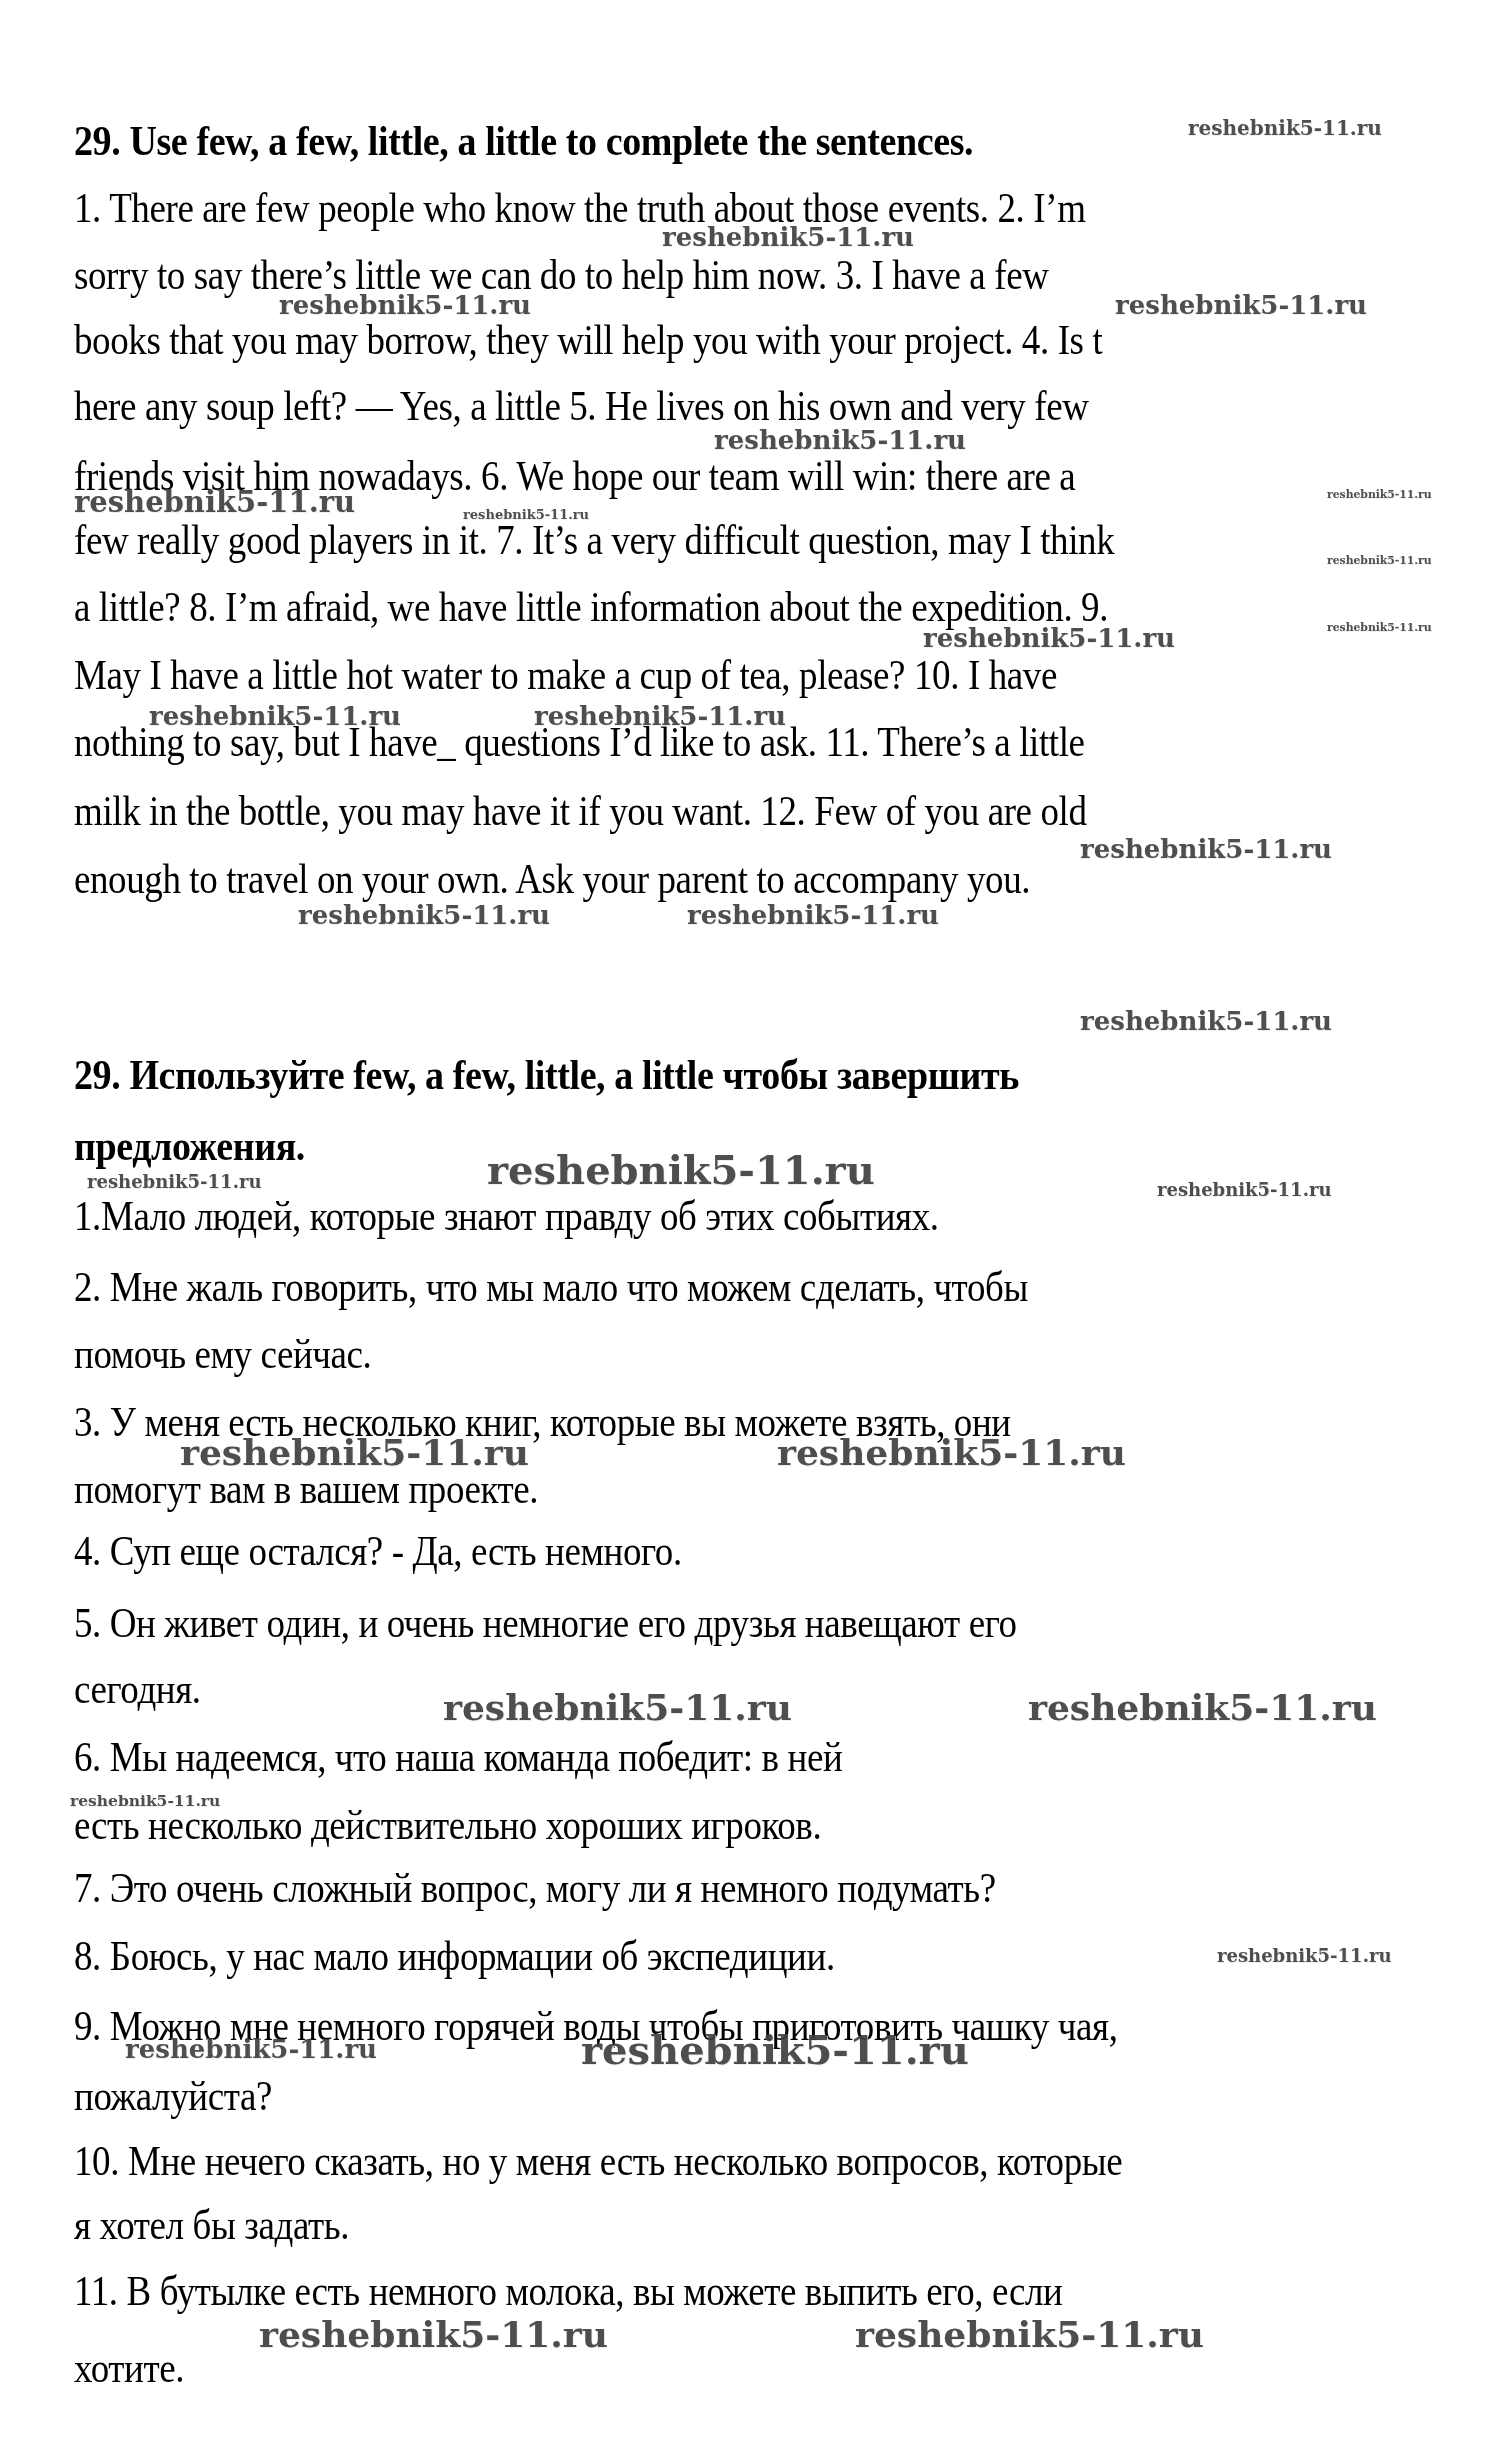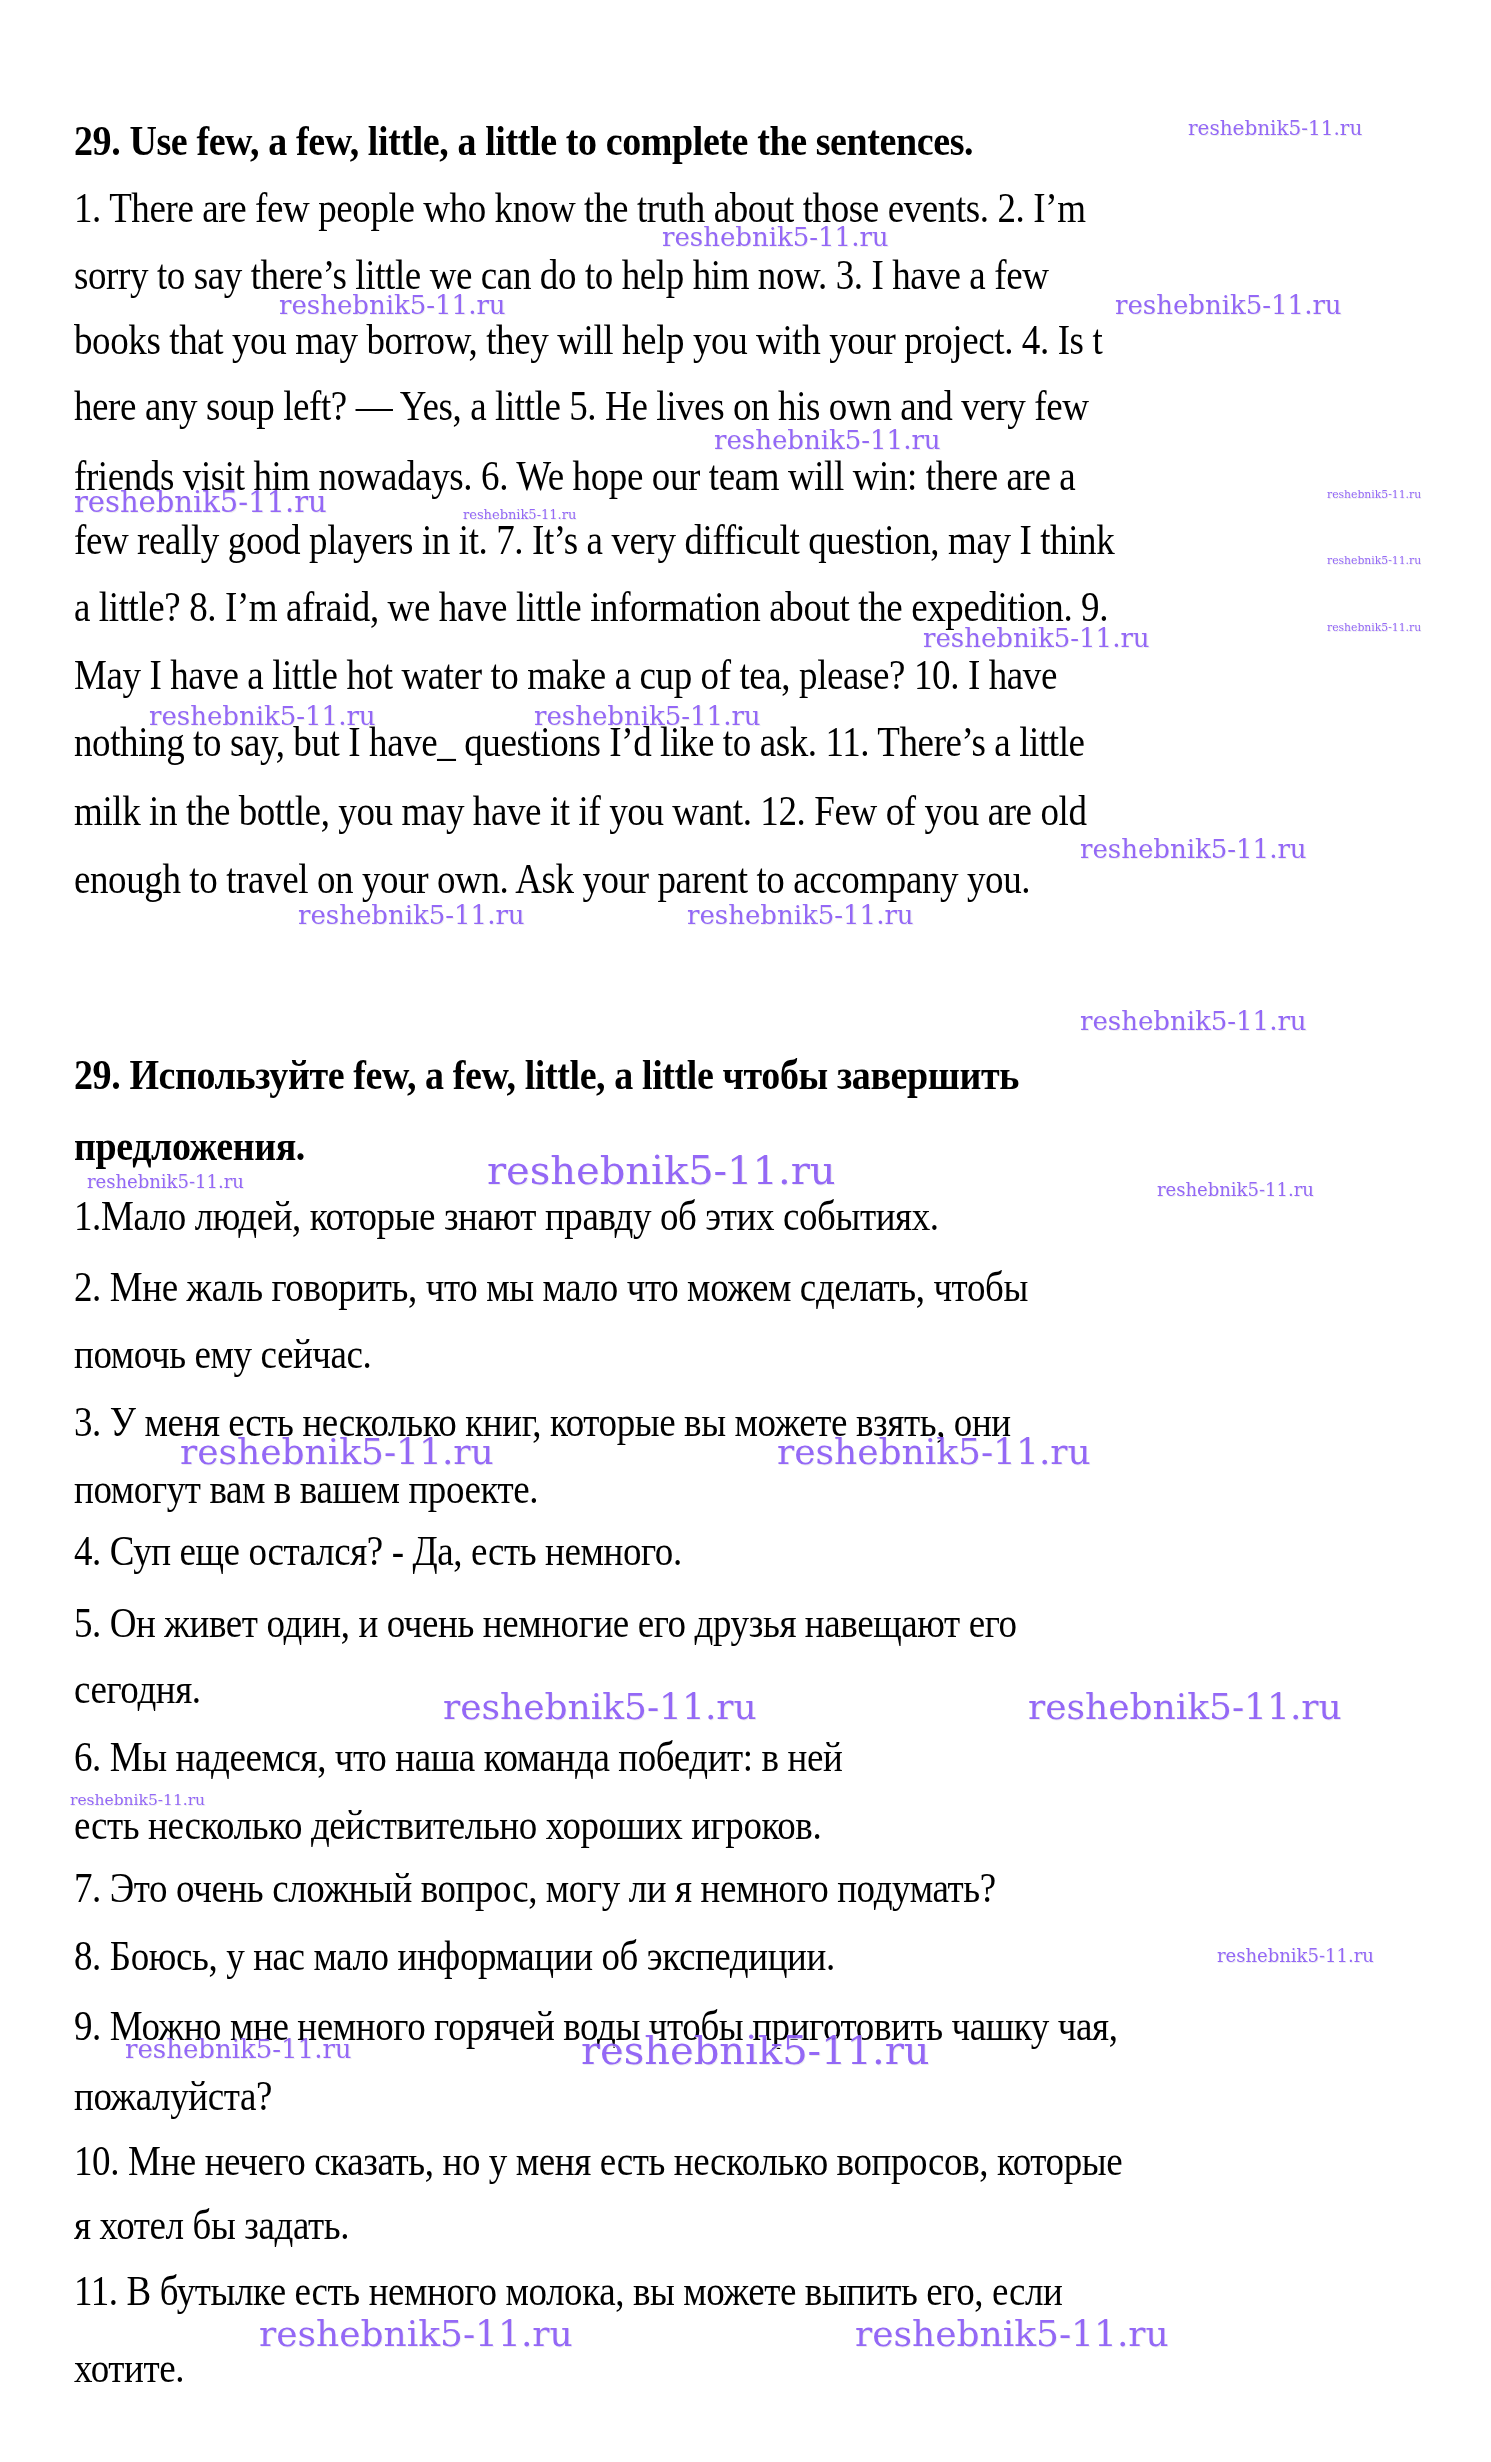--- a/index.html
+++ b/index.html
@@ -32,22 +32,22 @@
     white-space:nowrap;
     transform:scaleY(1.12);
     transform-origin:left top;
   }
   .heading-en{top:116px;}
   .heading-ru1{top:1050px;}
   .heading-ru2{top:1121px;}
   .wm{
     position:absolute;
     font-family:"DejaVu Serif","Liberation Serif",serif;
-    font-weight:normal;
-    color:#8b5cf6;
+    font-weight:bold;
+    color:#404040;
     white-space:nowrap;
     line-height:1;
     letter-spacing:0px;
     text-shadow:0.8px 0.8px 0 #ececec;
     opacity:0.92;
   }
 </style>
 </head>
 <body>
 

